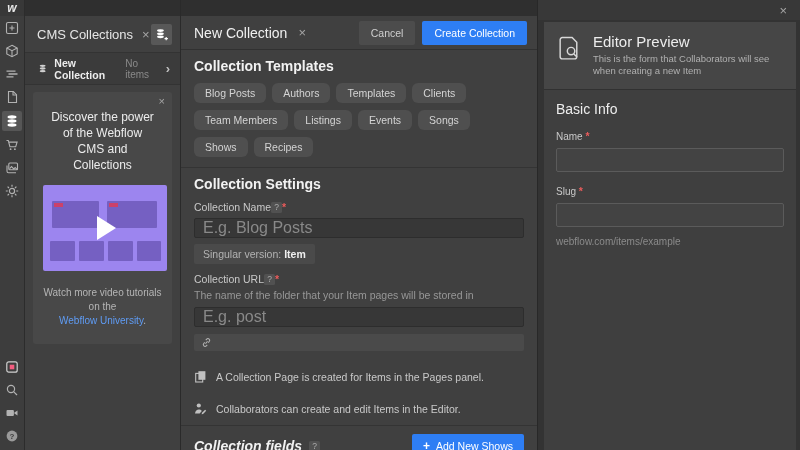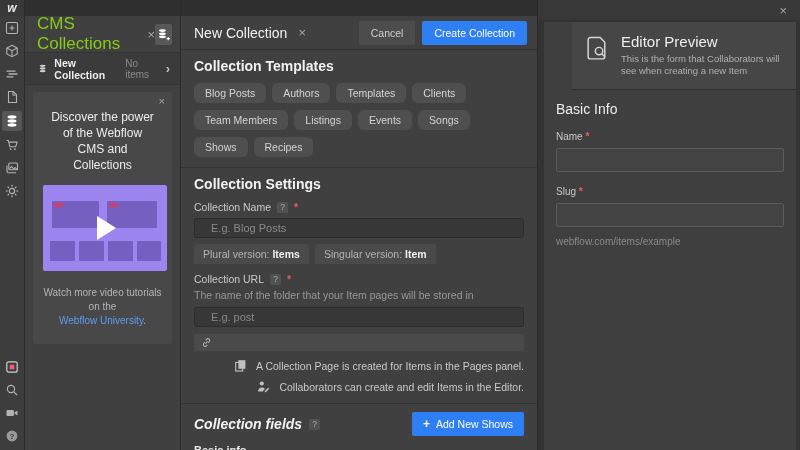--- a/index.html
+++ b/index.html
@@ -24,21 +24,21 @@
   .col { display:flex; flex-direction:column; }
   .col-cms { width:156px; border-left:1px solid #2c2c2c; }
   .col-main { width:357px; border-left:1px solid #2a2a2a; }
   .col-right { flex:1; background:#333; border-left:1px solid #282828; }
   .panel { flex:1; background:#404040; overflow:hidden; display:flex; flex-direction:column; }
 
   .x { color:#a5a5a5; font-size:13px; line-height:1; cursor:pointer; }
 
   
   .cms-head { height:37px; display:flex; align-items:center; padding:0 8px 0 12px; border-bottom:1px solid #333; }
-  .cms-title { color:#84cc16; font-size:17px; font-weight:400; }
+  .cms-title { color:#e5e5e5; font-size:13px; font-weight:400; }
   .cms-head .x { margin-left:9px; }
   .addcoll { margin-left:auto; width:21px; height:21px; background:#585858; border-radius:2px;
     display:flex; align-items:center; justify-content:center; color:#fff; cursor:pointer; }
   .coll-row { height:32px; display:flex; align-items:center; gap:7px; padding:0 10px 0 13px;
     border-bottom:1px solid #333; background:#3b3b3b; cursor:pointer; color:#cfcfcf; }
   .coll-name { color:#ececec; font-size:10.5px; font-weight:bold; }
   .coll-count { color:#8a8a8a; font-size:10px; }
   .coll-chev { margin-left:auto; color:#c0c0c0; font-size:13px; font-weight:bold; }
 
   .promo { margin:7px 8px; background:#484848; border-radius:3px; padding:13px 10px 16px; position:relative; }
@@ -57,49 +57,49 @@
   .main-head { height:34px; display:flex; align-items:center; padding:0 10px 0 13px; border-bottom:1px solid #313131; flex:none; }
   .main-title { color:#f0f0f0; font-size:14px; }
   .main-head .x { margin-left:11px; }
   .btn { border:none; border-radius:2px; font-size:10.5px; font-family:inherit; cursor:pointer; padding:6px 12px; }
   .btn-cancel { margin-left:auto; background:#4c4c4c; color:#cfcfcf; }
   .btn-primary { background:#2e7ef4; color:#fff; margin-left:7px; }
   .section { padding:8px 13px 10px; border-bottom:1px solid #343434; }
   .h2 { color:#f2f2f2; font-size:14px; font-weight:bold; margin-bottom:9px; }
   .chips { display:flex; flex-wrap:wrap; gap:7px 6px; }
   .chip { background:#4f4f4f; border-radius:6px; color:#d4d4d4; font-size:10.5px; padding:4px 11px; cursor:pointer; }
-  .lblrow { display:flex; align-items:center; gap:6px; margin:2px 0 5px; }
+  .lblrow { display:flex; align-items:center; margin:2px 0 5px; }
   .lbl { color:#c9c9c9; font-size:10.5px; }
   .qbadge { background:#515151; color:#adadad; font-size:8.5px; width:11px; height:11px; border-radius:1.5px;
     display:flex; align-items:center; justify-content:center; cursor:pointer; }
   .req { color:#eb5c5c; font-size:10.5px; font-weight:bold; }
   .txtinput { width:100%; height:20px; background:#373737; border:1px solid #2d2d2d; border-radius:2px;
-    color:#ddd; font-size:11px; padding:0 16px; font-family:inherit; outline:none; }
+    color:#ddd; font-size:16px; padding:0 8px; font-family:inherit; outline:none; }
   .txtinput::placeholder { color:#898989; }
   .vchips { display:flex; gap:6px; margin:6px 0 9px; }
   .vchip { background:#4a4a4a; border-radius:2px; padding:4px 9px; font-size:10.5px; color:#b3b3b3; cursor:pointer; }
   .vchip b { color:#efefef; font-weight:bold; }
   .desc { color:#979797; font-size:10.5px; margin:-1px 0 6px; }
   .urlbar { margin-top:7px; background:#4a4a4a; border-radius:2px; height:17px; display:flex; align-items:center;
     gap:5px; padding:0 7px; font-size:10.5px; color:#a8a8a8; }
   .urlbar b { color:#f0f0f0; }
   .urlbar svg { width:11px; height:11px; flex:none; color:#b5b5b5; }
-  .inforow { display:flex; align-items:center; gap:9px; margin-top:8px; color:#c9c9c9; font-size:10.5px;justify-content:flex-end; }
+  .inforow { display:flex; align-items:center; gap:9px; margin-top:19px; color:#c9c9c9; font-size:10.5px; }
   .inforow svg { width:13px; height:13px; color:#c0c0c0; flex:none; }
   .fieldshead { display:flex; align-items:center; margin-bottom:8px; }
   .fieldshead .h2 { margin:0;font-style:italic; }
   .fieldshead .qbadge { margin-left:7px; }
   .btn-add { margin-left:auto; display:flex; align-items:center; gap:6px; padding:6px 11px; }
   .btn-add .plus { font-size:12px; font-weight:bold; line-height:1; }
   .group-lbl { color:#e9e9e9; font-size:11px; font-weight:bold; margin:2px 0 6px; }
 
   
   .col-right .topstrip { height:20px; background:#383838; display:flex; align-items:center; justify-content:flex-end; padding-right:13px; }
   .epcard { flex:1; margin:2px 4px 0 6px; background:#3f3f3f; display:flex; flex-direction:column; }
-  .ep-head { background:#464646; padding:11px 12px 12px; display:flex; gap:10px; border-bottom:1px solid #313131;margin-left:28px; }
+  .ep-head { background:#464646; padding:11px 12px 12px; display:flex; gap:10px; border-bottom:1px solid #313131; }
   .ep-head svg { width:27px; height:27px; flex:none; margin-top:2px; color:#d8d8d8; }
   .ep-title { color:#ededed; font-size:15px; margin-bottom:3px; }
   .ep-sub { color:#b0b0b0; font-size:9.5px; line-height:12px; }
   .ep-body { padding:11px 12px; }
   .ep-h2 { color:#ededed; font-size:14px; margin-bottom:13px; }
   .ep-lbl { font-size:10px; color:#c9c9c9; margin-bottom:6px; }
   .ep-input { width:100%; height:24px; background:#434343; border:1px solid #5b5b5b; border-radius:2px;
     color:#e5e5e5; font-size:11px; padding:0 8px; font-family:inherit; outline:none; margin-bottom:13px; }
   .ep-hint { color:#8b8b8b; font-size:10px; margin-top:-4px; }
 </style>
@@ -272,21 +272,20 @@
         <div class="h2">Collection Settings</div>
 
         <div class="lblrow">
           <span class="lbl">Collection Name</span>
           <span class="qbadge">?</span>
           <span class="req">*</span>
         </div>
         <input class="txtinput" placeholder="E.g. Blog Posts" style="">
 
         <div class="vchips">
-          <span class="vchip"><span>Plural version:</span> <b>Items</b></span>
           <span class="vchip"><span>Singular version:</span> <b>Item</b></span>
         </div>
 
         <div class="lblrow">
           <span class="lbl">Collection URL</span>
           <span class="qbadge">?</span>
           <span class="req">*</span>
         </div>
         <div class="desc">The name of the folder that your Item pages will be stored in</div>
         <input class="txtinput" placeholder="E.g. post" style="">

